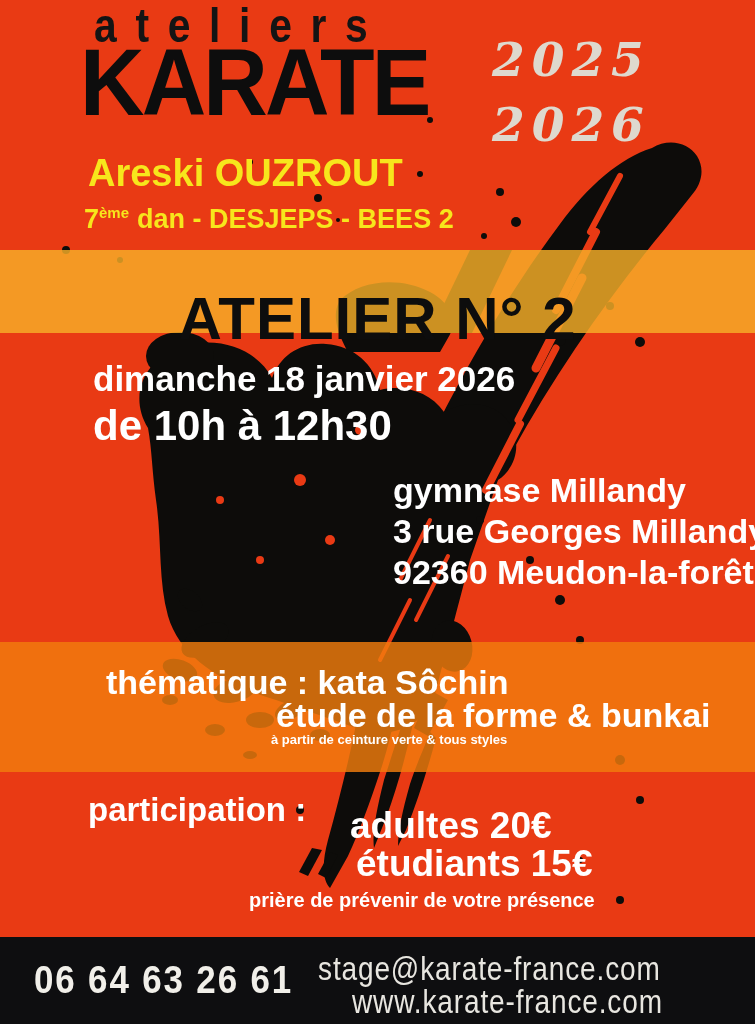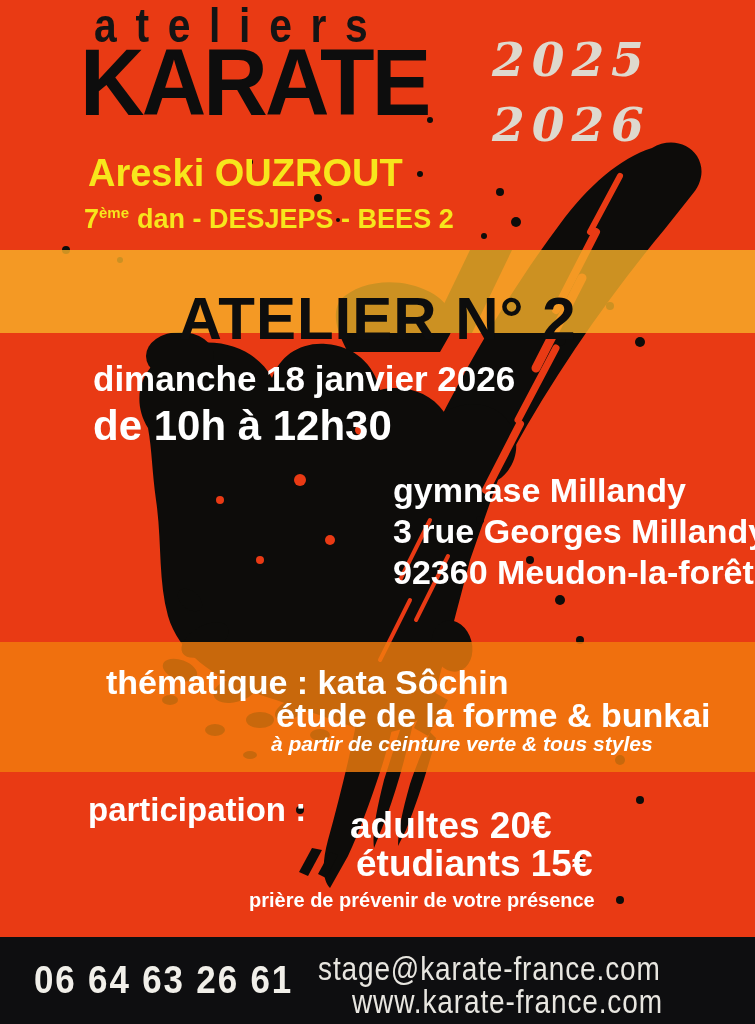--- a/index.html
+++ b/index.html
@@ -33,21 +33,21 @@
   .white{color:#ffffff;font-weight:bold;}
   #date{left:93px;top:361px;font-size:35px;text-align:right;}
   #time{left:93px;top:405px;font-size:42px;}
   
   #venue-name{left:393px;top:473px;font-size:34px;}
   #venue-street{left:393px;top:514px;font-size:34px;}
   #venue-city{left:393px;top:555px;font-size:34px;}
   
   #theme-line1{left:106px;top:665px;font-size:34px;}
   #theme-line2{left:276px;top:698px;font-size:34px;}
-  #theme-note{left:271px;top:733px;font-size:21px;font-style:italic;}
+  #theme-note{left:271px;top:733px;font-size:13px;}
   
   #pricing-label{left:88px;top:793px;font-size:33px;text-align:center;}
   #pricing-adults{left:350px;top:807px;font-size:37px;}
   #pricing-students{left:356px;top:845px;font-size:37px;}
   #pricing-note{left:249px;top:890px;font-size:20px;}
   
   #phone{left:34px;top:961px;font-size:38px;font-weight:bold;letter-spacing:2px;color:#f1efe9;transform:scaleX(0.92);}
   #email{left:318px;top:952px;font-size:33px;font-weight:normal;letter-spacing:1px;color:#e8e6e0;transform:scaleX(0.85);}
   #website{left:352px;top:985px;font-size:33px;font-weight:normal;letter-spacing:1px;color:#e8e6e0;transform:scaleX(0.85);}
 </style>

